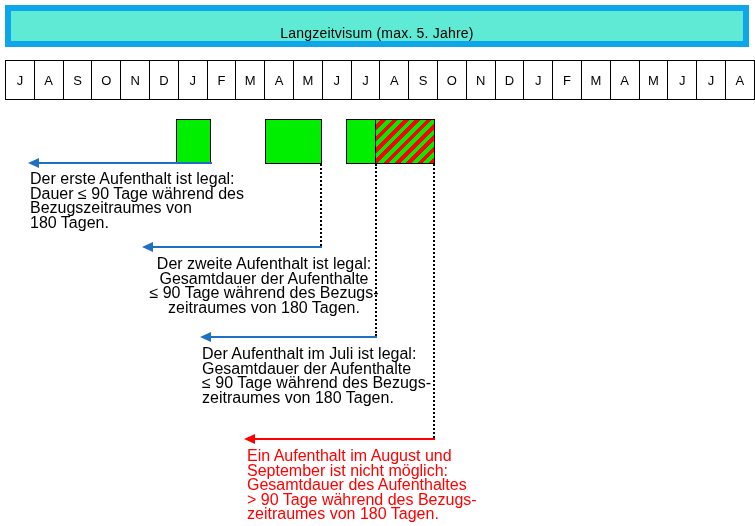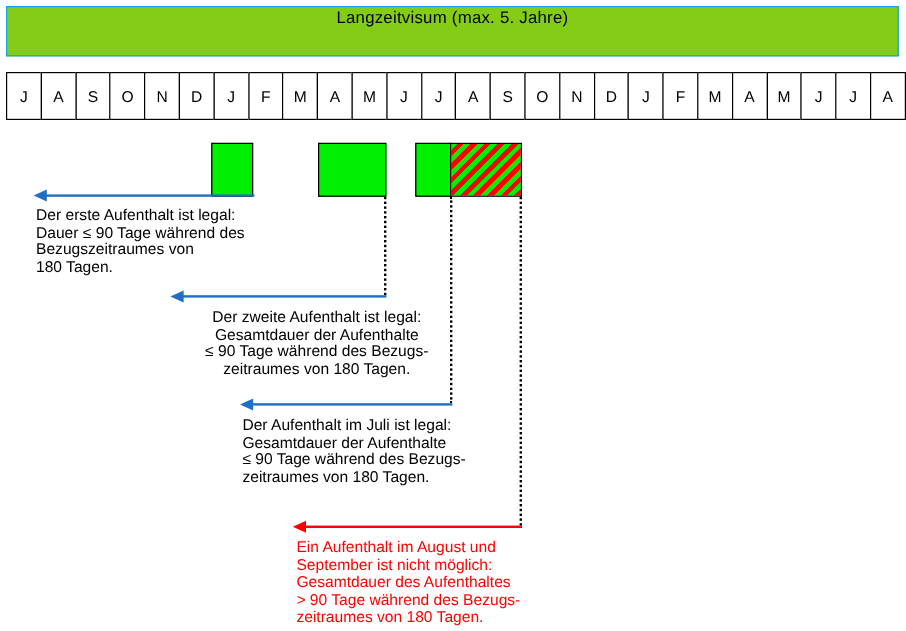--- a/index.html
+++ b/index.html
@@ -15,25 +15,25 @@
     overflow: hidden;
   }
 
   
   #visa-title-bar {
     position: absolute;
     left: 5px;
     top: 5px;
     width: 744px;
     height: 42px;
-    background: #84cc16;
-    border: 1px solid #0ea5e9;
+    background: #5eead4;
+    border: 6px solid #0ea5e9;
     box-sizing: border-box;
     display: flex;
-    align-items: flex-start;
+    align-items: flex-end;
     justify-content: center;
   }
   #visa-title-bar .title-text {
     font-size: 14px;
     color: #000000;
     letter-spacing: 0.2px;
   }
 
   
   #month-strip {
@@ -106,21 +106,21 @@
     border-right-style: solid;
   }
   .arrow-blue .arrow-shaft { background: #1f6fc4; }
   .arrow-blue .arrow-head  { border-right-color: #1f6fc4; }
   .arrow-red  .arrow-shaft { background: #ff0000; }
   .arrow-red  .arrow-head  { border-right-color: #ff0000; }
 
   
   .annot-text {
     position: absolute;
-    font-size: 13px;
+    font-size: 16px;
     line-height: 14.5px;
     color: #000000;
     white-space: pre-line;
   }
   .annot-text.red {
     color: #ff0000;
   }
 </style>
 </head>
 <body>

